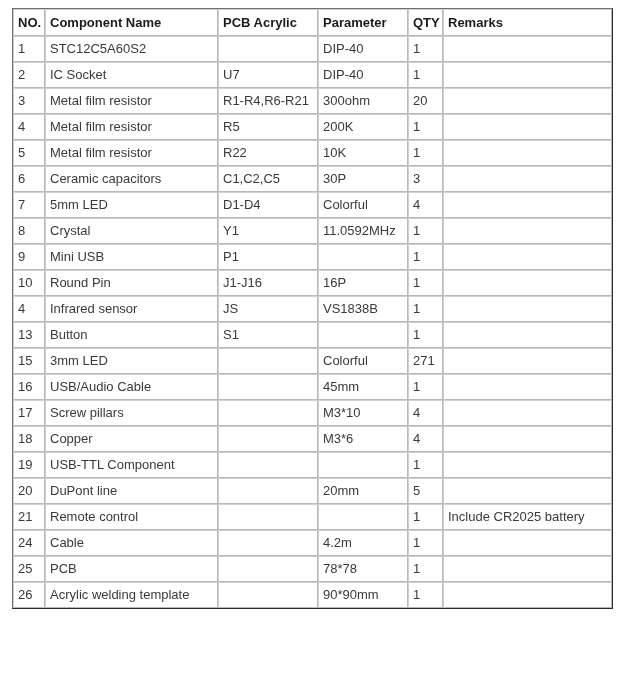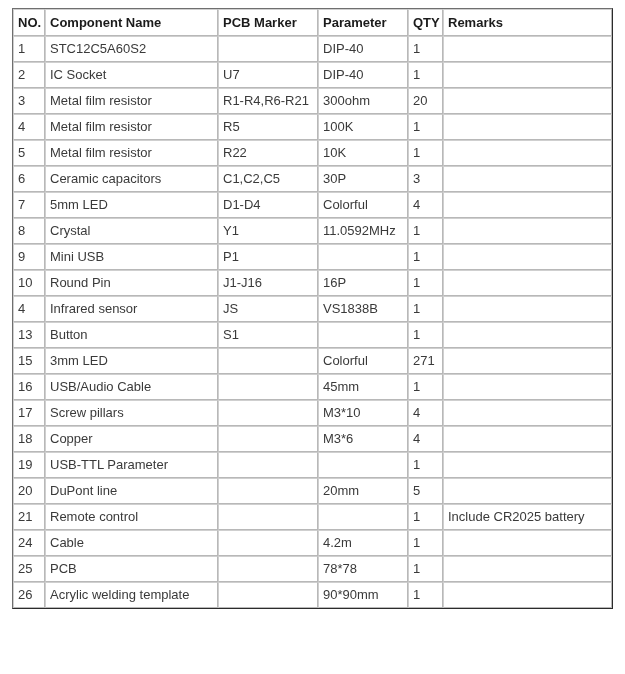--- a/index.html
+++ b/index.html
@@ -85,21 +85,21 @@
         <col class="c-name">
         <col class="c-marker">
         <col class="c-param">
         <col class="c-qty">
         <col class="c-remarks">
       </colgroup>
       <thead>
         <tr>
           <th>NO.</th>
           <th>Component Name</th>
-          <th>PCB Marker</th>
+          <th>PCB Acrylic</th>
           <th>Parameter</th>
           <th>QTY</th>
           <th>Remarks</th>
         </tr>
       </thead>
       <tbody id="bom-body">
           <tr>
             <td>1</td>
             <td>STC12C5A60S2</td>
             <td></td>
@@ -120,21 +120,21 @@
             <td>Metal film resistor</td>
             <td>R1-R4,R6-R21</td>
             <td>300ohm</td>
             <td>20</td>
             <td></td>
           </tr>
           <tr>
             <td>4</td>
             <td>Metal film resistor</td>
             <td>R5</td>
-            <td>100K</td>
+            <td>200K</td>
             <td>1</td>
             <td></td>
           </tr>
           <tr>
             <td>5</td>
             <td>Metal film resistor</td>
             <td>R22</td>
             <td>10K</td>
             <td>1</td>
             <td></td>
@@ -222,21 +222,21 @@
           <tr>
             <td>18</td>
             <td>Copper</td>
             <td></td>
             <td>M3*6</td>
             <td>4</td>
             <td></td>
           </tr>
           <tr>
             <td>19</td>
-            <td>USB-TTL Parameter</td>
+            <td>USB-TTL Component</td>
             <td></td>
             <td></td>
             <td>1</td>
             <td></td>
           </tr>
           <tr>
             <td>20</td>
             <td>DuPont line</td>
             <td></td>
             <td>20mm</td>

